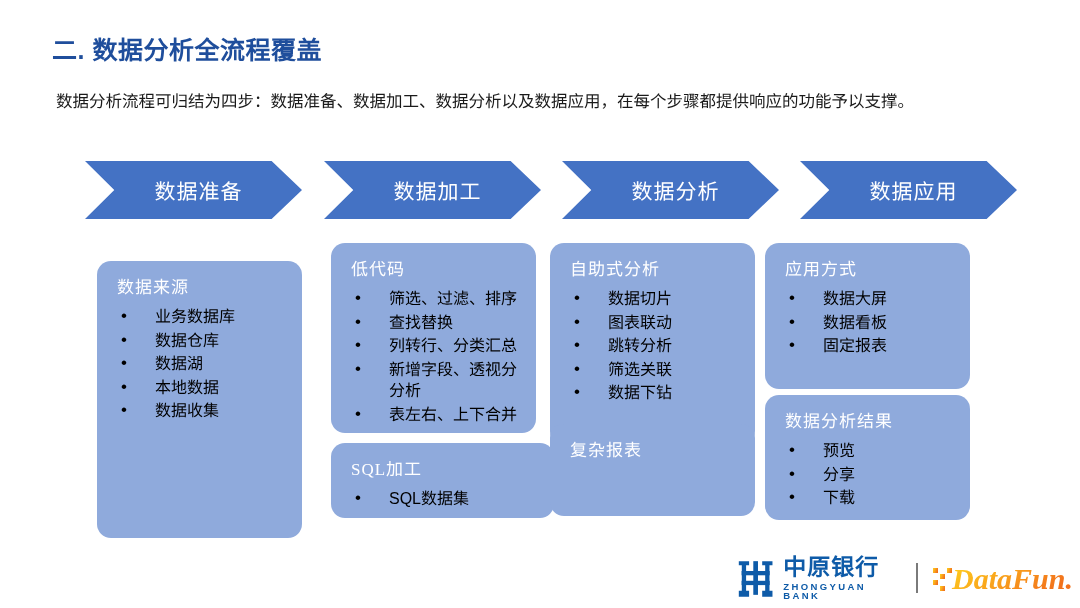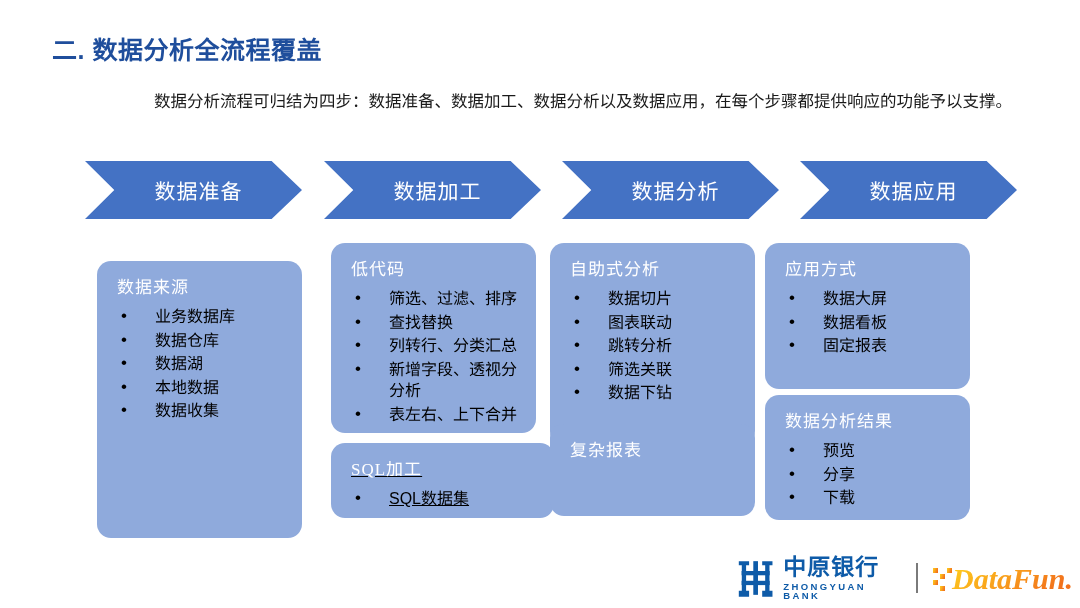--- a/index.html
+++ b/index.html
@@ -25,28 +25,27 @@
     font-weight: bold;
     color: #1F4E9C;
     letter-spacing: 0.5px;
     white-space: nowrap;
   }
   .slide-title .num { color: #1F4E9C; }
 
   
   .subtitle {
     position: absolute;
-    left: 50px;
+    left: 56px;
     top: 88px;
     width: 962px;
     font-size: 16.5px;
     line-height: 26px;
     color: #1a1a1a;
     font-family: "Liberation Sans", "DejaVu Sans", sans-serif;
-    text-align: right;
   }
 
   
   .chevron-row {
     position: absolute;
     left: 85px;
     top: 161px;
     width: 945px;
     height: 58px;
   }
@@ -114,21 +113,21 @@
     font-size: 17px;
     color: #000000;
     line-height: 22.5px;
   }
   .card-list li.cont { padding-left: 44px; margin-top: -2px; }
   .card-list li.cont::before { content: ""; }
 
   
   .col1-main { left: 97px;  top: 261px; width: 205px; height: 277px; }
   .col2-main { left: 331px; top: 243px; width: 205px; height: 190px; }
-  .col2-sub  { left: 331px; top: 443px; width: 223px; height: 75px; text-decoration: underline;  }
+  .col2-sub  { left: 331px; top: 443px; width: 223px; height: 75px;  }
   .col3-main { left: 550px; top: 243px; width: 205px; height: 202px; }
   .col3-sub  { left: 550px; top: 424px; width: 205px; height: 92px;  }
   .col4-main { left: 765px; top: 243px; width: 205px; height: 146px; }
   .col4-sub  { left: 765px; top: 395px; width: 205px; height: 125px; }
 
   
   .footer {
     position: absolute;
     left: 736px;
     top: 556px;

